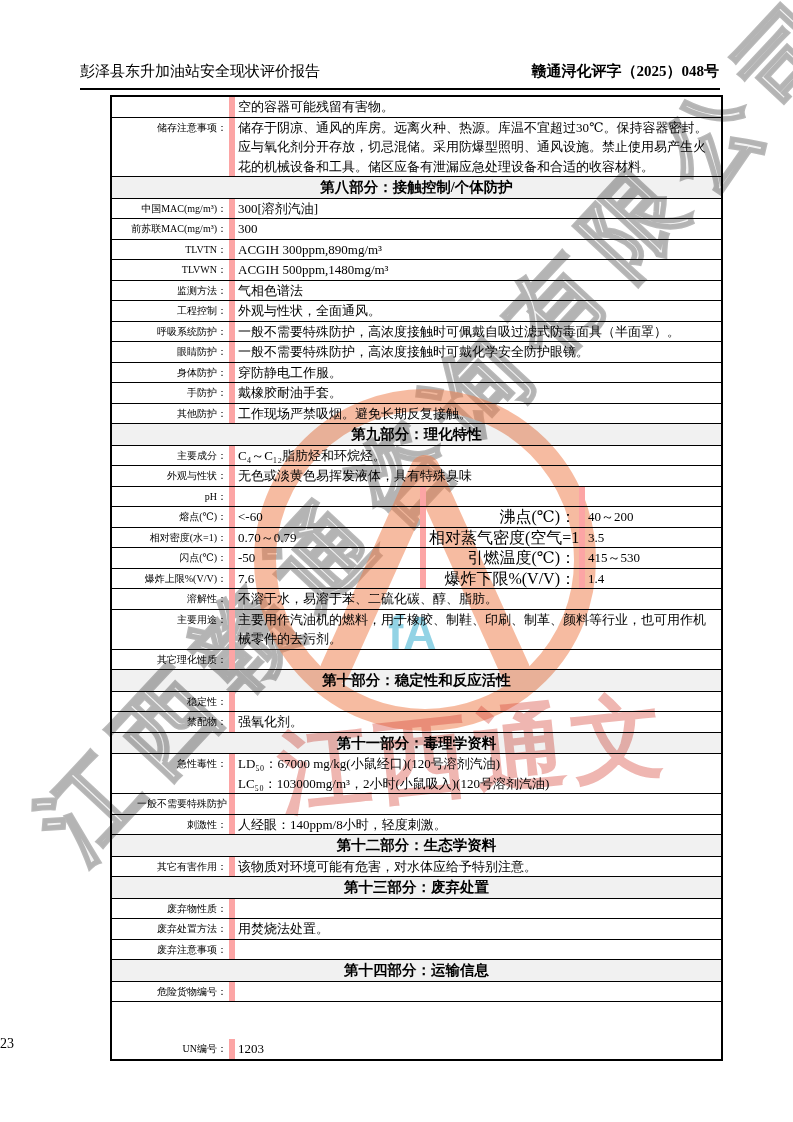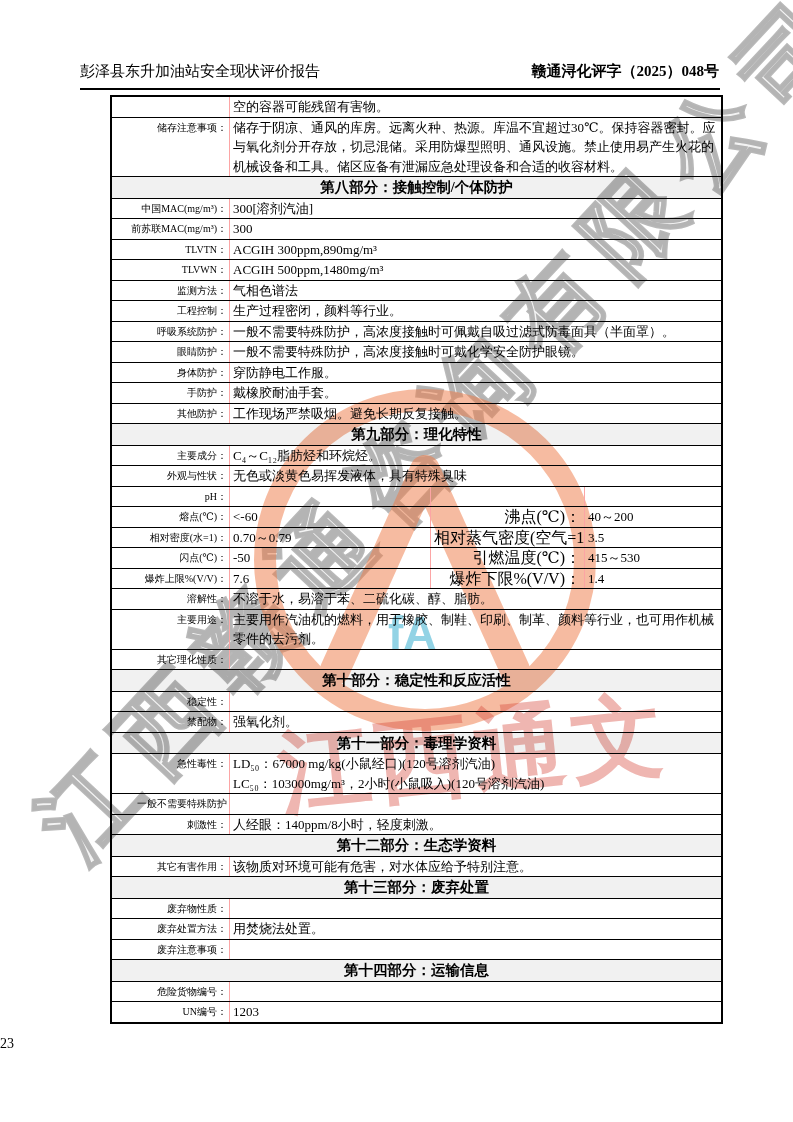--- a/index.html
+++ b/index.html
@@ -33,23 +33,23 @@
     font-size:46px;font-weight:bold;
     color:rgba(134,206,226,0.9);
     font-family:"Liberation Sans",sans-serif;
   }
   
   .doc-table{
     position:absolute;left:110px;top:95px;width:609px;
     border:2px solid #000;z-index:2;background:transparent;
   }
   .tr{display:flex;border-bottom:1px solid #000;align-items:stretch;}
-  .tr:last-child{border-bottom:none;}
+  .tr:last-child{border-bottom:none;margin-top:37px;}
   .td{padding:0 3px;font-size:13px;line-height:19.5px;min-height:19.5px;}
-  .td + .td{border-left:1px solid #fca5a5;}
+  .td + .td{border-left:6px solid #fca5a5;}
   .td.label{flex:0 0 112px;width:112px;text-align:right;font-size:10px;white-space:nowrap;padding-right:2px;overflow:hidden;}
   .td.value{flex:1 1 auto;white-space:pre-line;}
   .td.l2{flex:0 0 147px;width:147px;text-align:right;font-size:16px;white-space:nowrap;overflow:hidden;}
   .td.v2{flex:0 0 130px;width:130px;}
   .tr.section{background:rgba(0,0,0,0.055);}
   .td.sec{flex:1 1 auto;text-align:center;font-weight:bold;font-size:14.5px;line-height:20.5px;min-height:20.5px;}
   
   .pg-num{position:absolute;left:0;right:0;top:1036px;text-align:left;font-size:14px;z-index:3;}
 </style>
 </head>
@@ -103,21 +103,21 @@
     <div class="td value">ACGIH 500ppm,1480mg/m³</div>
   </div>
 
   <div class="tr">
     <div class="td label">监测方法：</div>
     <div class="td value">气相色谱法</div>
   </div>
 
   <div class="tr">
     <div class="td label">工程控制：</div>
-    <div class="td value">生产过程密闭，颜料等行业。</div>
+    <div class="td value">外观与性状，全面通风。</div>
   </div>
 
   <div class="tr">
     <div class="td label">呼吸系统防护：</div>
     <div class="td value">一般不需要特殊防护，高浓度接触时可佩戴自吸过滤式防毒面具（半面罩）。</div>
   </div>
 
   <div class="tr">
     <div class="td label">眼睛防护：</div>
     <div class="td value">一般不需要特殊防护，高浓度接触时可戴化学安全防护眼镜。</div>

